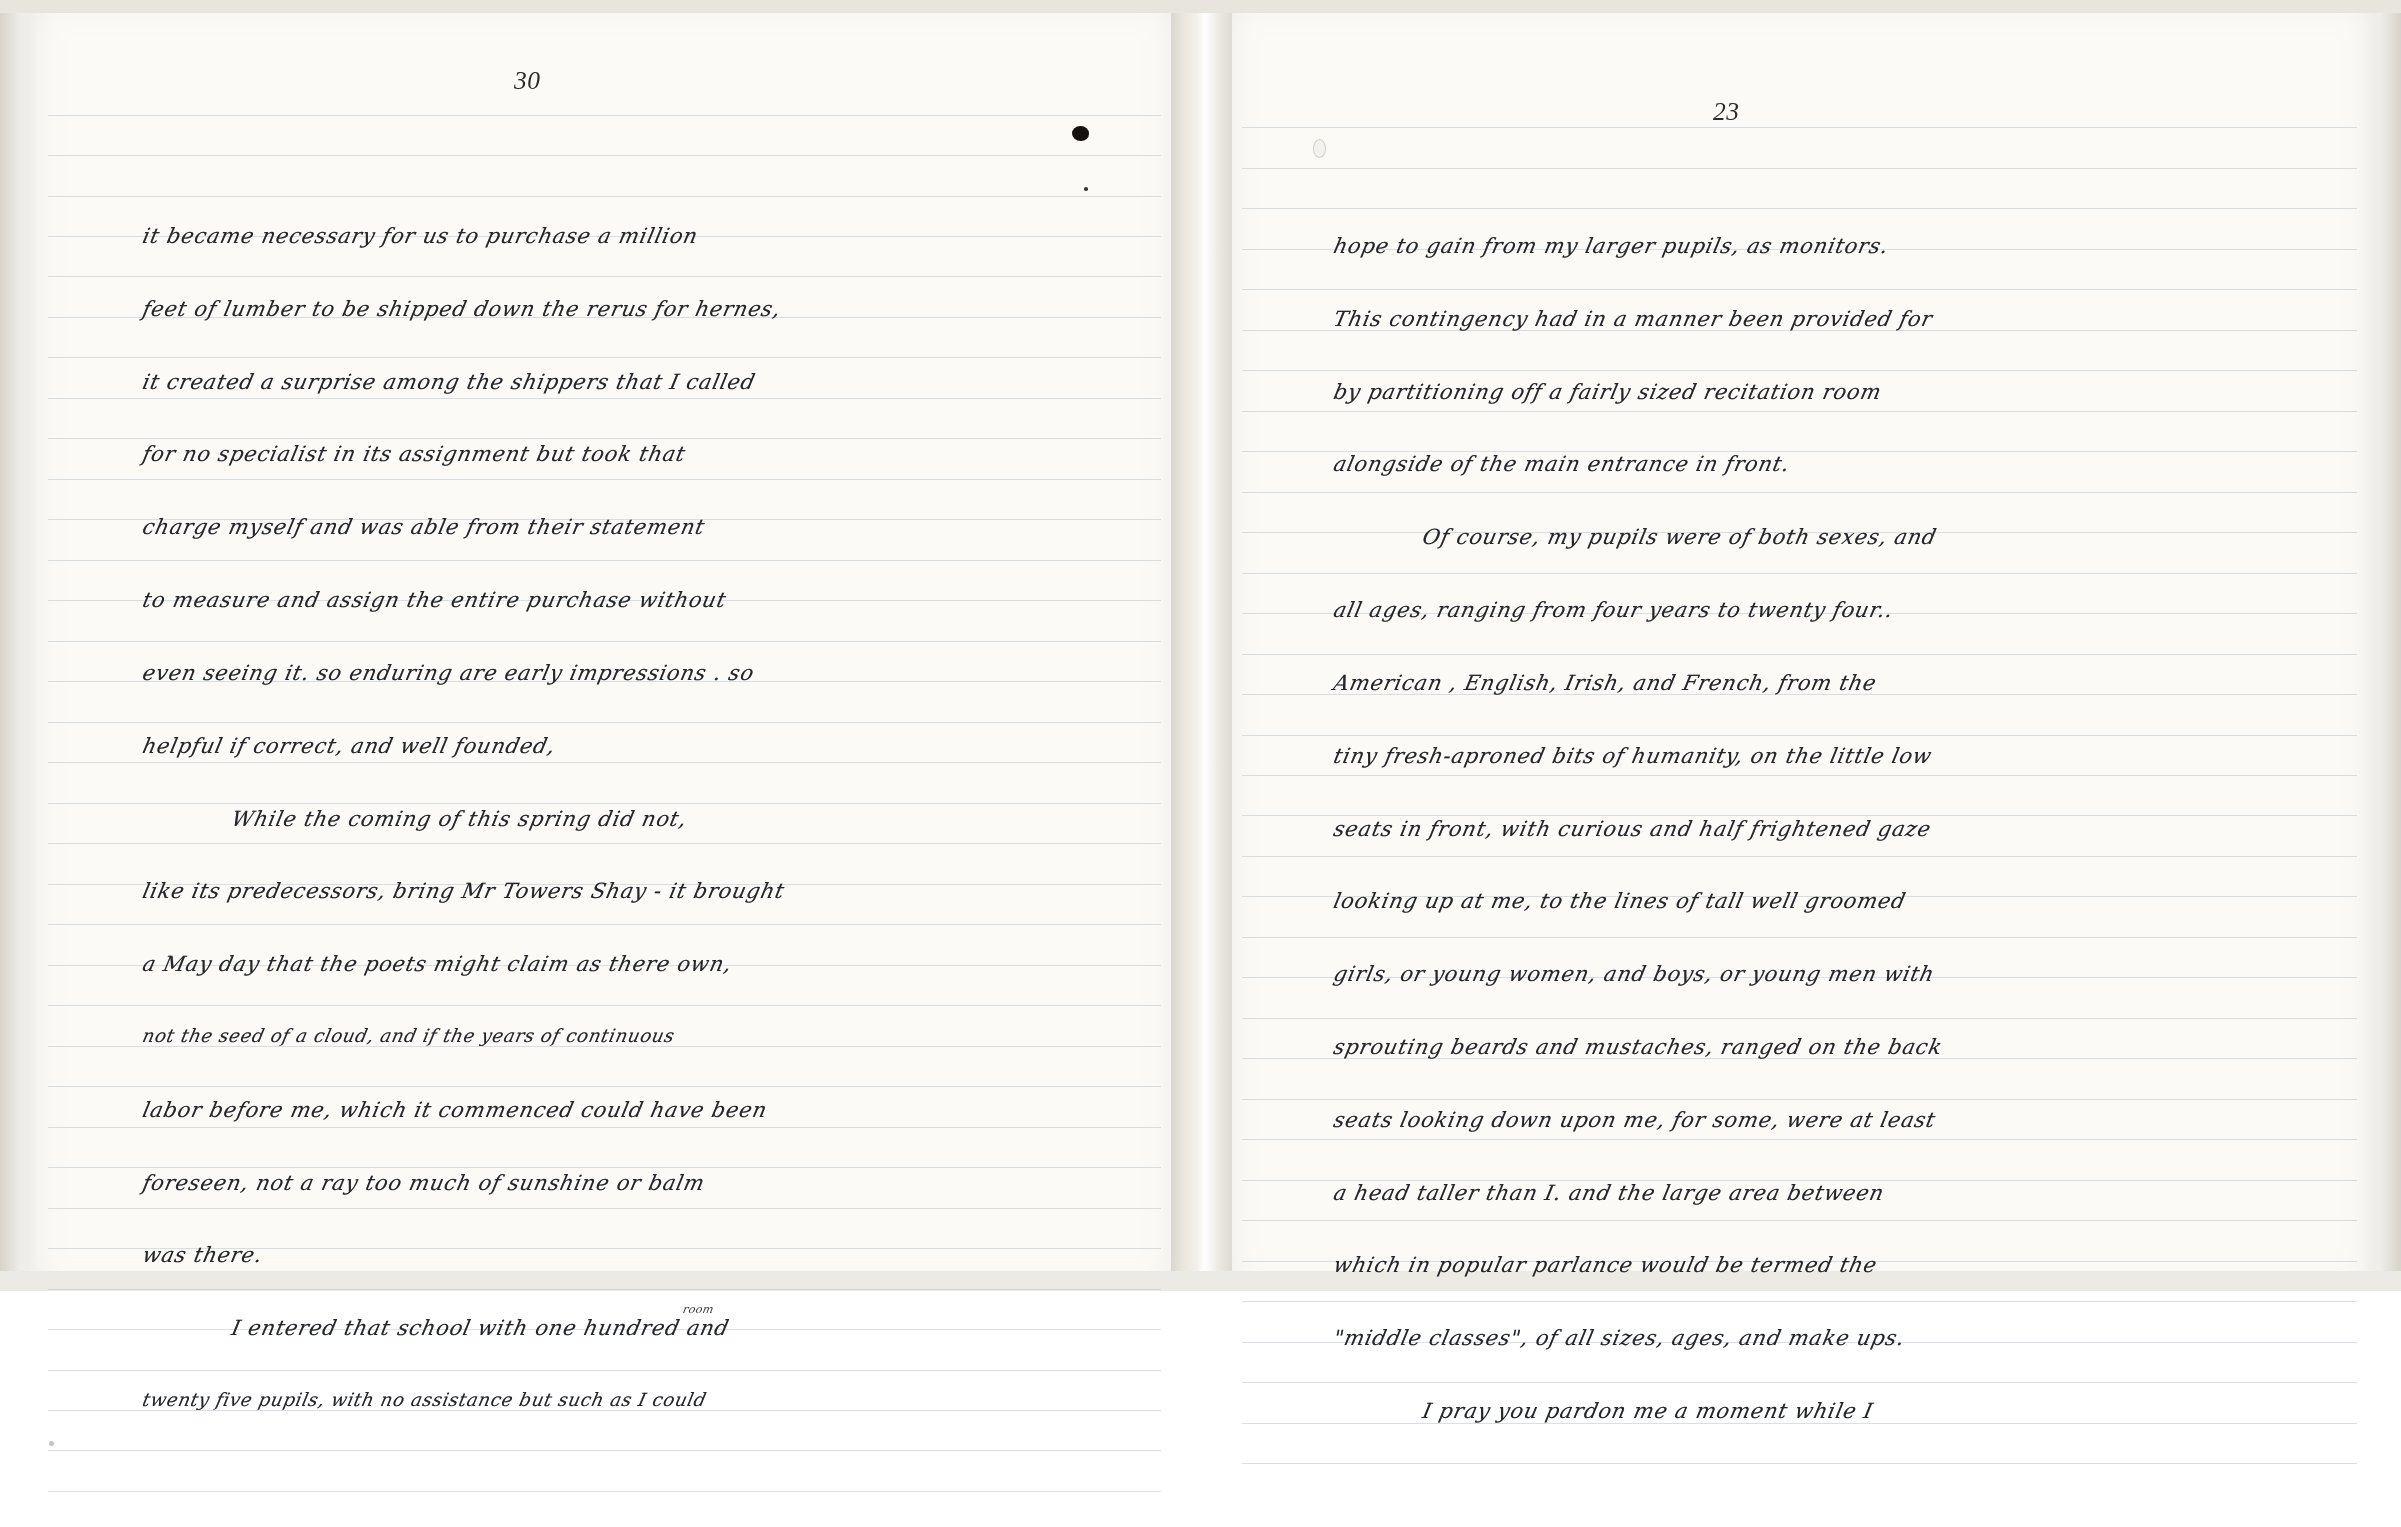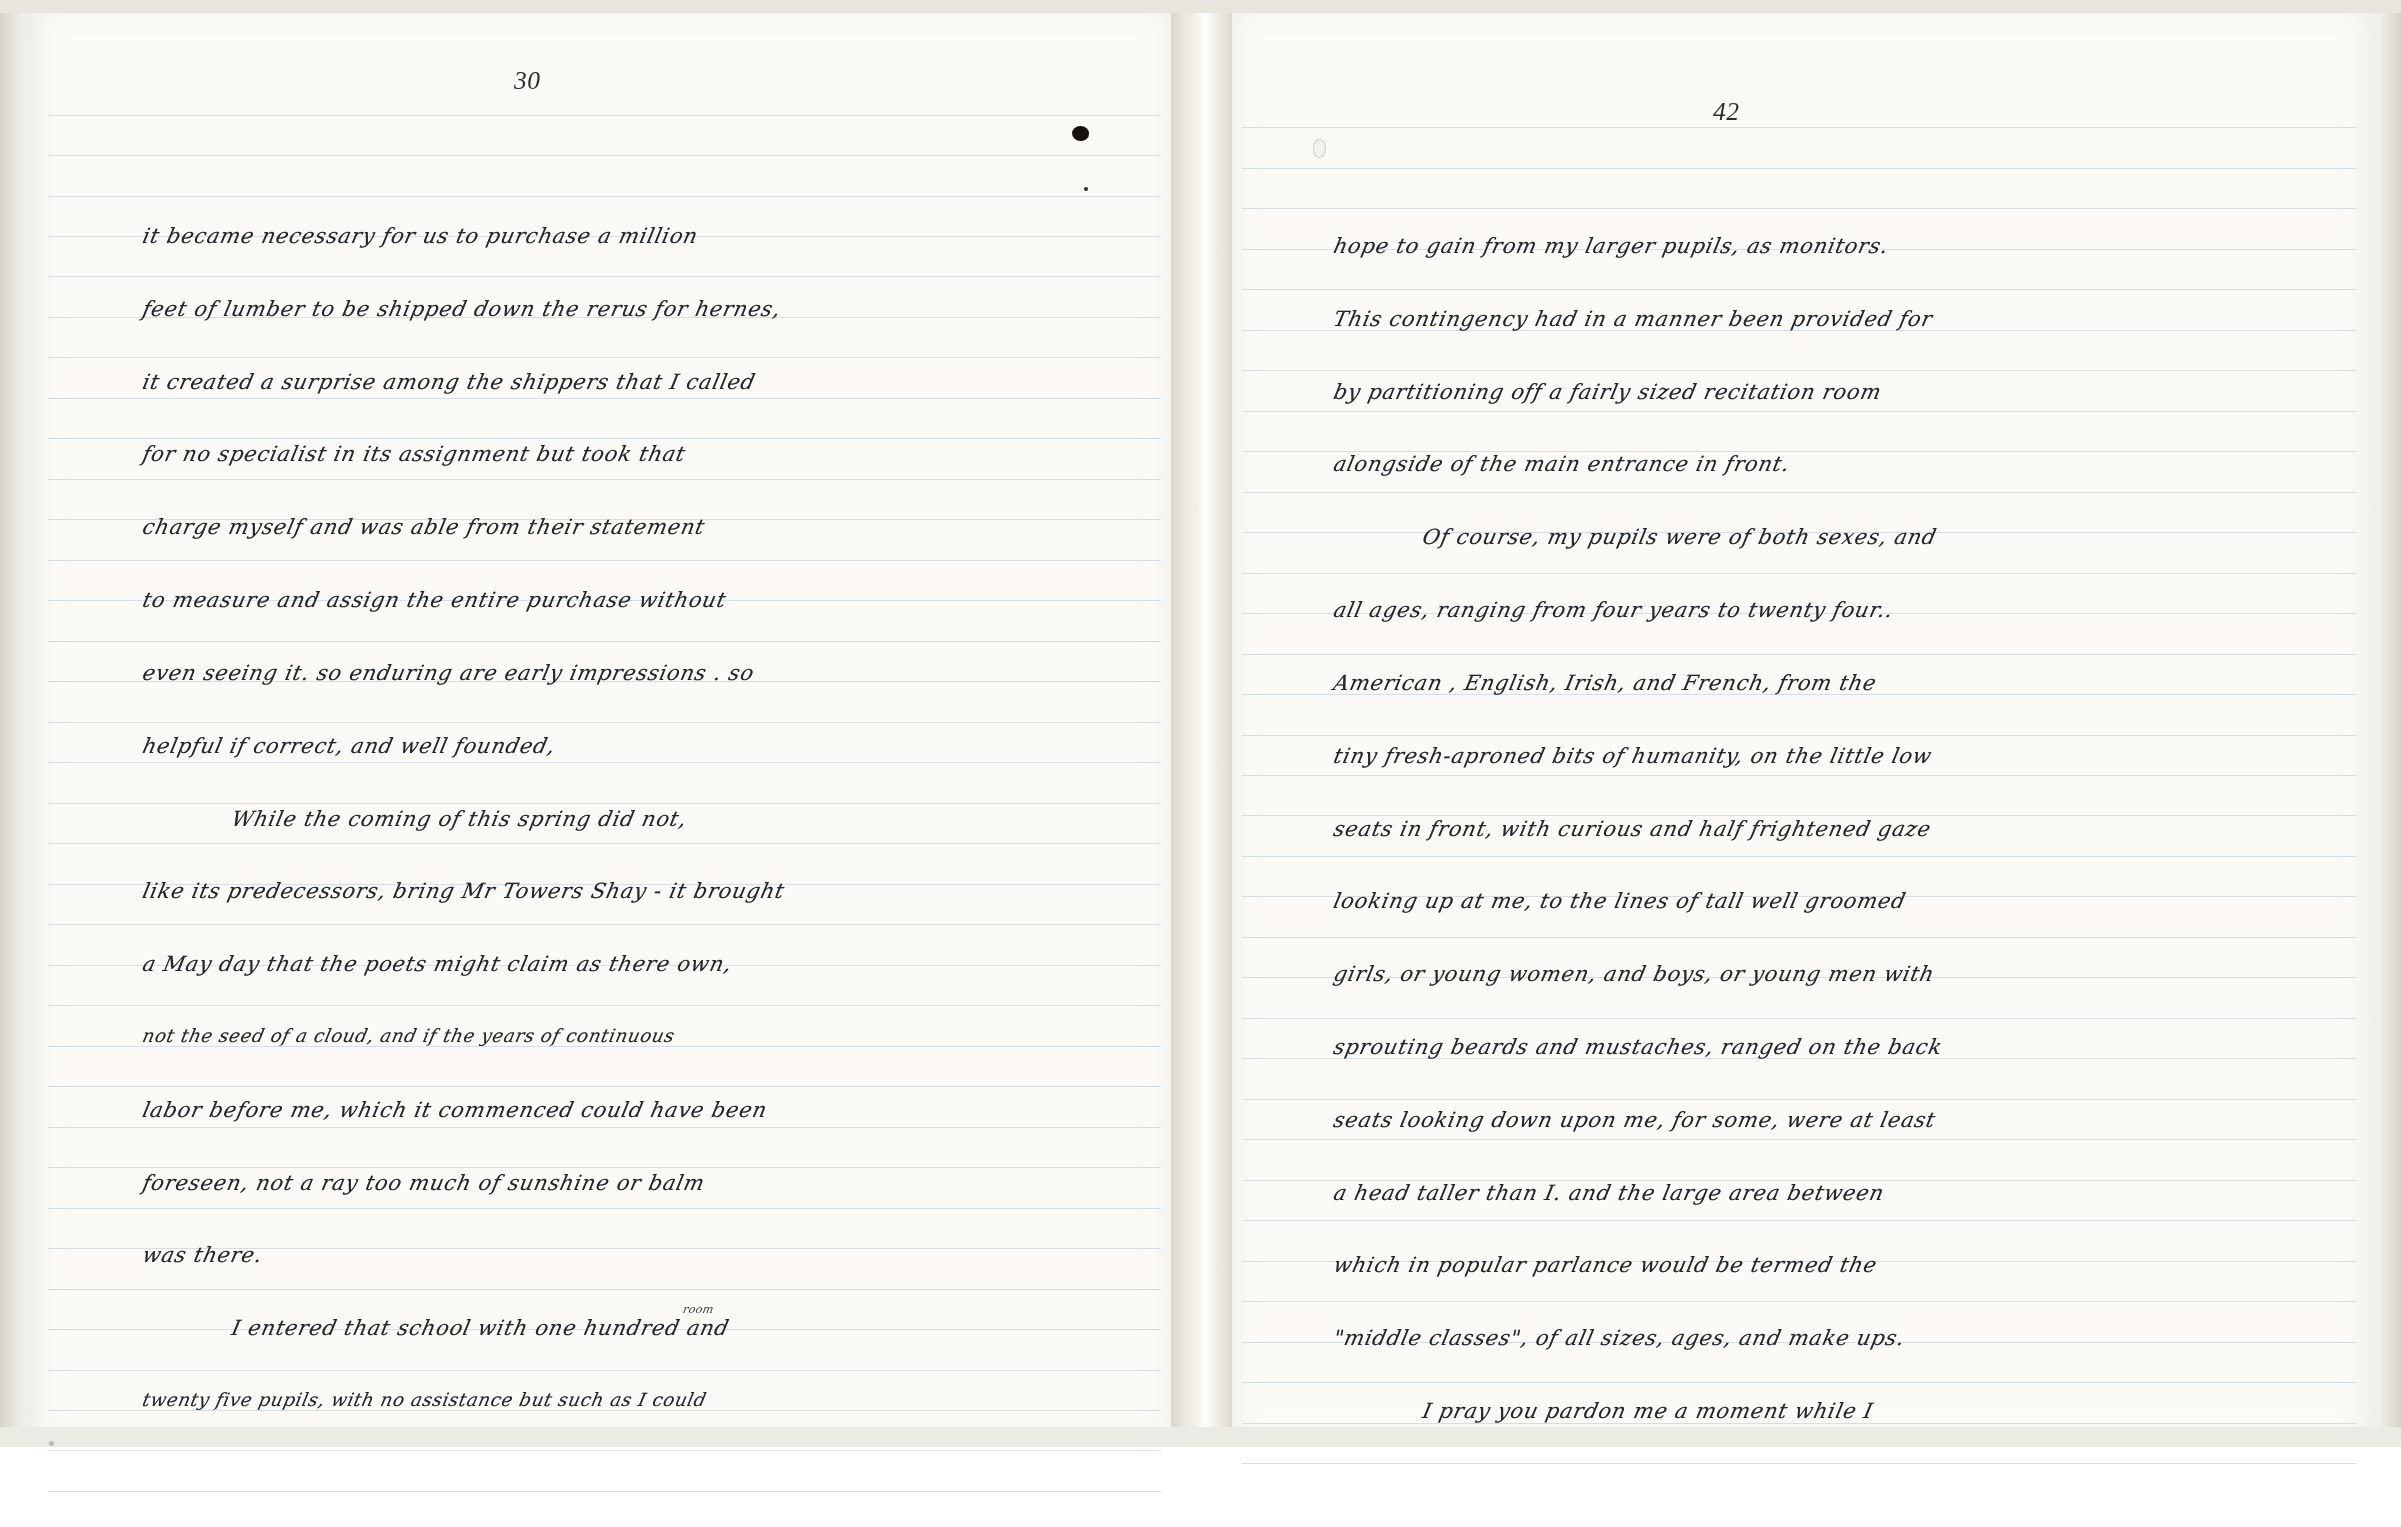--- a/index.html
+++ b/index.html
@@ -10,21 +10,21 @@
   body {
     width: 2401px;
     height: 1527px;
     font-family: "Liberation Serif", serif;
     overflow: hidden;
   }
 
   #spread {
     position: relative;
     width: 2401px;
-    height: 1447px;
+    height: 1291px;
     background: #efeeea;
   }
 
   
   .page-surface {
     position: absolute;
     top: 0;
     bottom: 0;
     background: #fbfaf6;
   }
@@ -243,21 +243,21 @@
       <div class="rule" style="left: 1242px; width: 1115px; top: 1382px;"></div>
       <div class="rule" style="left: 1242px; width: 1115px; top: 1423px;"></div>
       <div class="rule" style="left: 1242px; width: 1115px; top: 1463px;"></div>
     </div>
 
   <div class="folio" style="left: 514px; top: 66px;">30</div>
   <div class="ink-blot" style="left: 1072px; top: 126px;"></div>
   <div class="ink-dot" style="left: 1084px; top: 187px;"></div>
   <div class="corner-mark" style="left: 49px; top: 1441px;"></div>
 
-  <div class="folio" style="left: 1713px; top: 97px;">42</div>
+  <div class="folio" style="left: 1713px; top: 97px;">23</div>
   <div class="punch-hole" style="left: 1313px; top: 139px; width: 11.2px; height: 17.3px;"></div>
 
   <div class="hand-block" id="left-hand" style="left: 143px; top: 224px; width: 1018px; height: 1222px;">
       <div class="hand-line" style="top: 0px;">it became necessary for us to purchase a million</div>
       <div class="hand-line" style="top: 73px;">feet of lumber to be shipped down the rerus for hernes,</div>
       <div class="hand-line" style="top: 146px;">it created a surprise among the shippers that I called</div>
       <div class="hand-line" style="top: 218px;">for no specialist in its assignment but took that</div>
       <div class="hand-line" style="top: 291px;">charge myself and was able from their statement</div>
       <div class="hand-line" style="top: 364px;">to measure and assign the entire purchase without</div>
       <div class="hand-line" style="top: 437px;">even seeing it. so enduring are early impressions . so</div>

